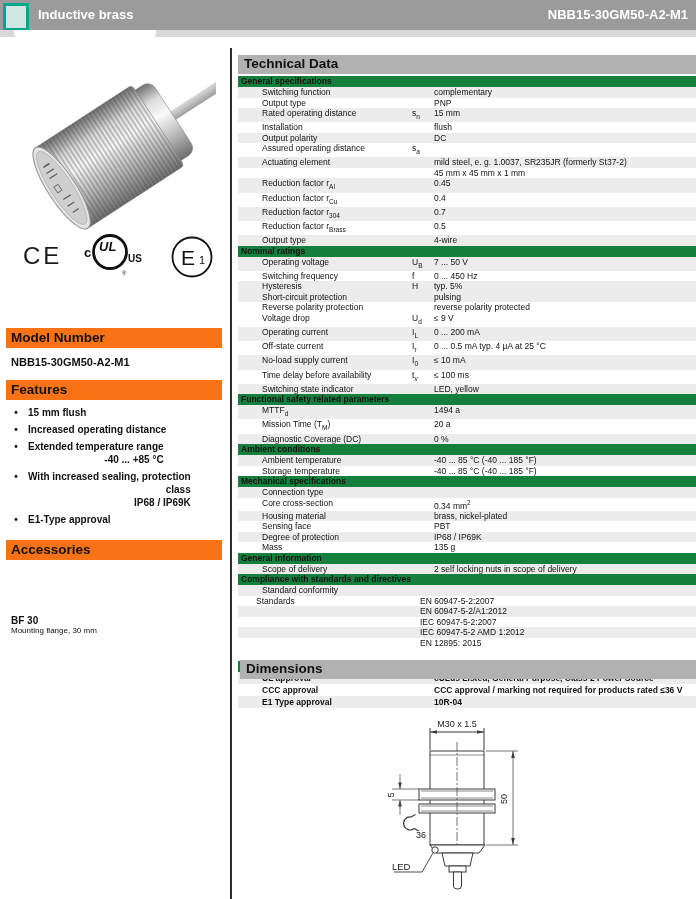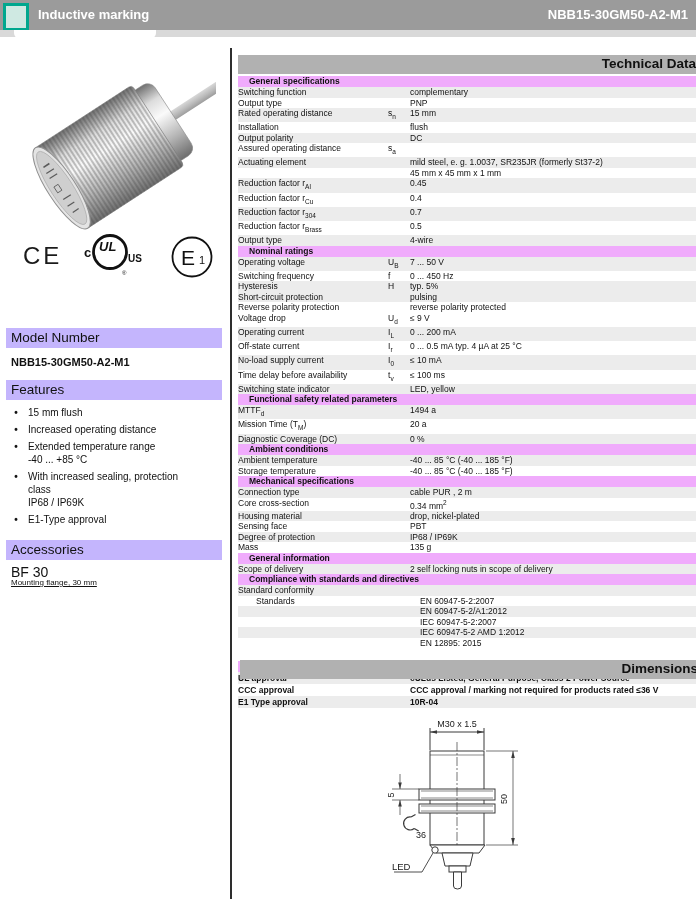--- a/index.html
+++ b/index.html
@@ -16,55 +16,55 @@
   .hdr-model{position:absolute;right:8px;top:7px;font-size:13px;font-weight:bold;color:#fff;}
   .hdr-strip{position:absolute;left:0;top:30px;width:696px;height:7px;background:#d9d9d9;}
   .hdr-strip-tab{position:absolute;left:14px;top:30px;width:142px;height:9px;background:#fff;border-radius:0 0 6px 6px;}
   
   .col-divider{position:absolute;left:230px;top:48px;width:2px;height:851px;background:#2e2e2e;}
   
   .photo{position:absolute;left:18px;top:52px;width:198px;height:192px;}
   .certs{position:absolute;left:20px;top:229px;width:200px;height:56px;}
   .certs svg{position:absolute;}
   .sidebar{position:absolute;left:6px;top:328px;width:216px;}
-  .side-header{background:#c4b5fd;font-size:13.5px;font-weight:normal;padding:2px 0 3px 5px;}
+  .side-header{background:#f97316;font-size:13.5px;font-weight:bold;padding:2px 0 3px 5px;}
   .model-value{font-size:11px;font-weight:bold;padding:8px 0 12px 5px;}
   .features-list{padding:6px 0 10px 0;}
   .feature-item{display:flex;margin:0 0 4px 0;}
   .feature-bullet{width:12px;flex:none;text-align:center;font-weight:bold;font-size:10px;line-height:13px;padding-left:4px;}
-  .feature-lines{font-weight:normal;font-size:10px;line-height:13px;padding-left:6px;}
+  .feature-lines{font-weight:bold;font-size:10px;line-height:13px;padding-left:6px;text-align:right;}
   .acc-item{padding:7px 0 0 5px;}
-  .acc-name{font-weight:normal;font-size:14px;line-height:11px;}
-  .acc-desc{font-size:8px;line-height:10px;text-decoration:underline;}
+  .acc-name{font-weight:bold;font-size:10px;line-height:11px;margin-top:48px;}
+  .acc-desc{font-size:8px;line-height:10px;}
   
   .technical{position:absolute;left:238px;top:55px;width:458px;}
-  .main-header{background:#b1b1b1;font-size:13.5px;font-weight:bold;padding:1px 0 3px 6px;margin-bottom:2px;text-align:right;}
-  .subsection-header{background:#f0abfc;font-weight:bold;font-size:8.5px;line-height:11px;padding-left:11px;}
+  .main-header{background:#b1b1b1;font-size:13.5px;font-weight:bold;padding:1px 0 3px 6px;margin-bottom:2px;}
+  .subsection-header{background:#15803d;font-weight:bold;font-size:8.5px;line-height:11px;padding-left:3px;}
   .subsection-header.gap-before{margin-top:13px;}
   .spec-line{display:flex;line-height:10.5px;min-height:10.5px;font-size:8.5px;}
   .spec-line.odd{background:#ececec;}
   .spec-line.tall{line-height:12px;min-height:12px;font-weight:bold;}
-  .spec-label{flex:none;width:150px;padding-left:0;}
+  .spec-label{flex:none;width:150px;padding-left:24px;}
   .spec-label.indent1{width:142px;padding-left:18px;}
   .spec-symbol{flex:none;width:22px;}
   .spec-value{flex:1;}
   sub{font-size:6.5px;}
   sup{font-size:6.5px;}
   
   .dim-section{position:absolute;left:240px;top:660px;width:458px;}
   .dim-drawing{position:absolute;left:330px;top:688px;width:250px;height:210px;}
   .dim-drawing svg{width:250px;height:210px;}
   text{font-family:"Liberation Sans", sans-serif;}
 </style>
 </head>
 <body>
 
 <div class="top-header">
   <div class="hdr-icon"></div>
-  <div class="hdr-title">Inductive marking</div>
+  <div class="hdr-title">Inductive brass</div>
   <div class="hdr-model">NBB15-30GM50-A2-M1</div>
 </div>
 <div class="hdr-strip"></div>
 <div class="hdr-strip-tab"></div>
 <div class="col-divider"></div>
 
 <div class="photo">
   <svg viewBox="0 0 198 192">
     <defs>
       <linearGradient id="barrelGrad" x1="0" y1="0" x2="0" y2="1">
@@ -318,31 +318,30 @@
       </div>
       <div class="spec-line even">
         <div class="spec-label">Storage temperature</div>
         <div class="spec-symbol"></div>
         <div class="spec-value">-40 ... 85 °C (-40 ... 185 °F)</div>
       </div>
       <div class="subsection-header">Mechanical specifications</div>
       <div class="spec-line odd">
         <div class="spec-label">Connection type</div>
         <div class="spec-symbol"></div>
-        <div class="spec-value">cable PUR , 2 m</div>
       </div>
       <div class="spec-line even">
         <div class="spec-label">Core cross-section</div>
         <div class="spec-symbol"></div>
         <div class="spec-value">0.34 mm<sup>2</sup></div>
       </div>
       <div class="spec-line odd">
         <div class="spec-label">Housing material</div>
         <div class="spec-symbol"></div>
-        <div class="spec-value">drop, nickel-plated</div>
+        <div class="spec-value">brass, nickel-plated</div>
       </div>
       <div class="spec-line even">
         <div class="spec-label">Sensing face</div>
         <div class="spec-symbol"></div>
         <div class="spec-value">PBT</div>
       </div>
       <div class="spec-line odd">
         <div class="spec-label">Degree of protection</div>
         <div class="spec-symbol"></div>
         <div class="spec-value">IP68 / IP69K</div>

